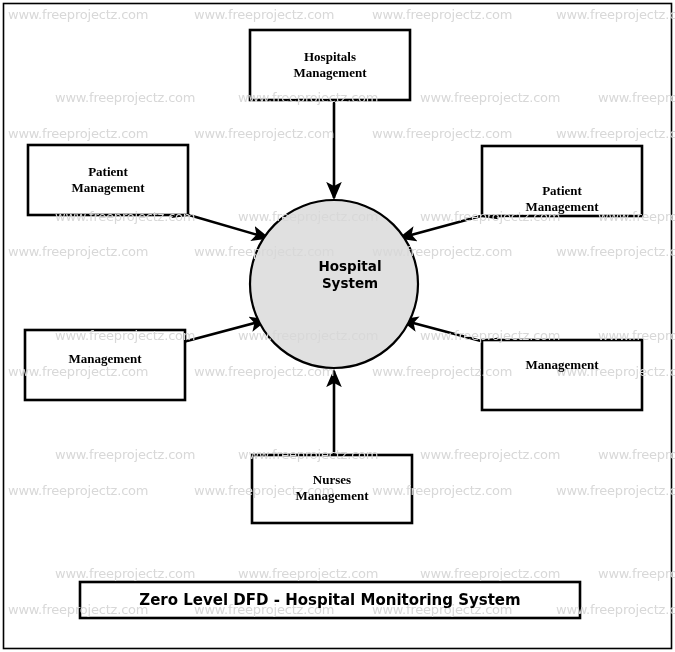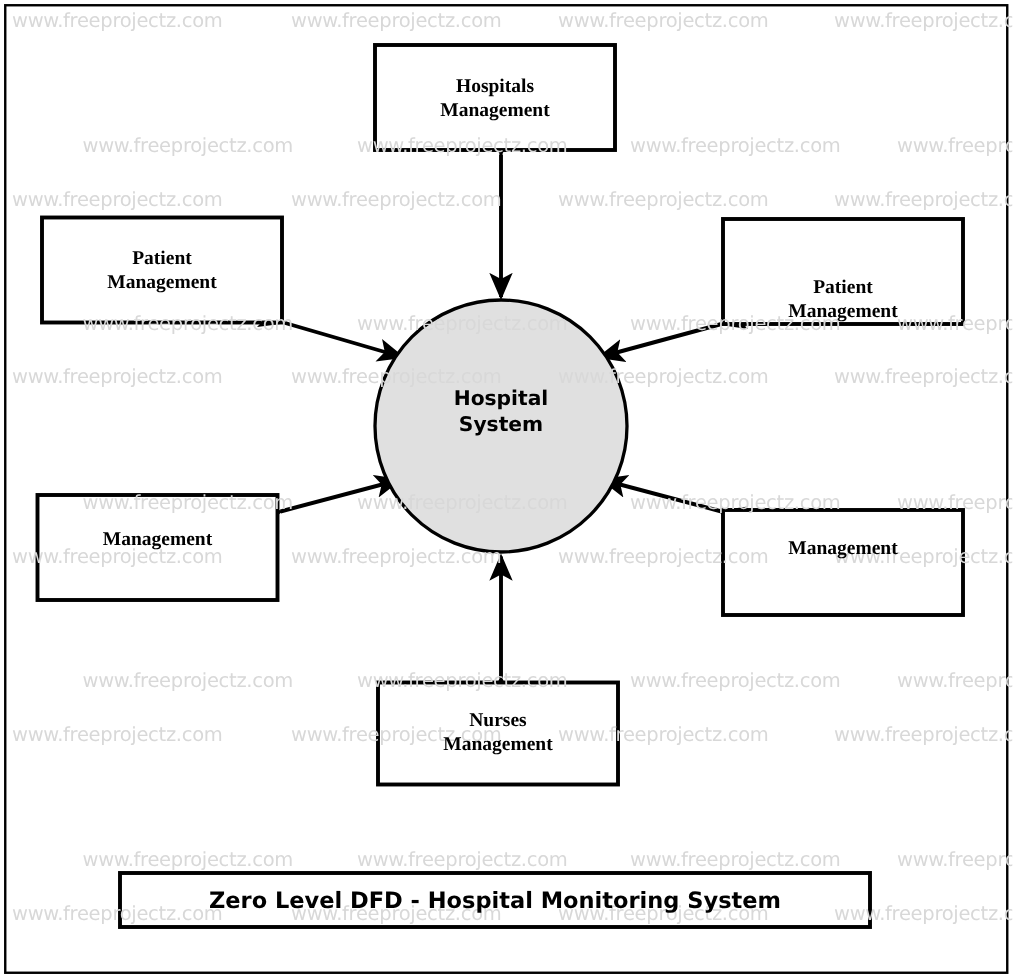--- a/index.html
+++ b/index.html
@@ -55,20 +55,21 @@
   .proc-label {
     position: absolute;
     text-align: center;
     font-family: "DejaVu Sans", sans-serif;
     font-weight: bold;
     font-size: 13.5px;
     color: #000000;
     line-height: 17px;
     z-index: 10;
     pointer-events: none;
+    padding-left: 16px;
   }
   .caption-label {
     position: absolute;
     text-align: center;
     font-family: "DejaVu Sans", sans-serif;
     font-weight: bold;
     font-size: 15px;
     color: #000000;
     z-index: 10;
     pointer-events: none;

